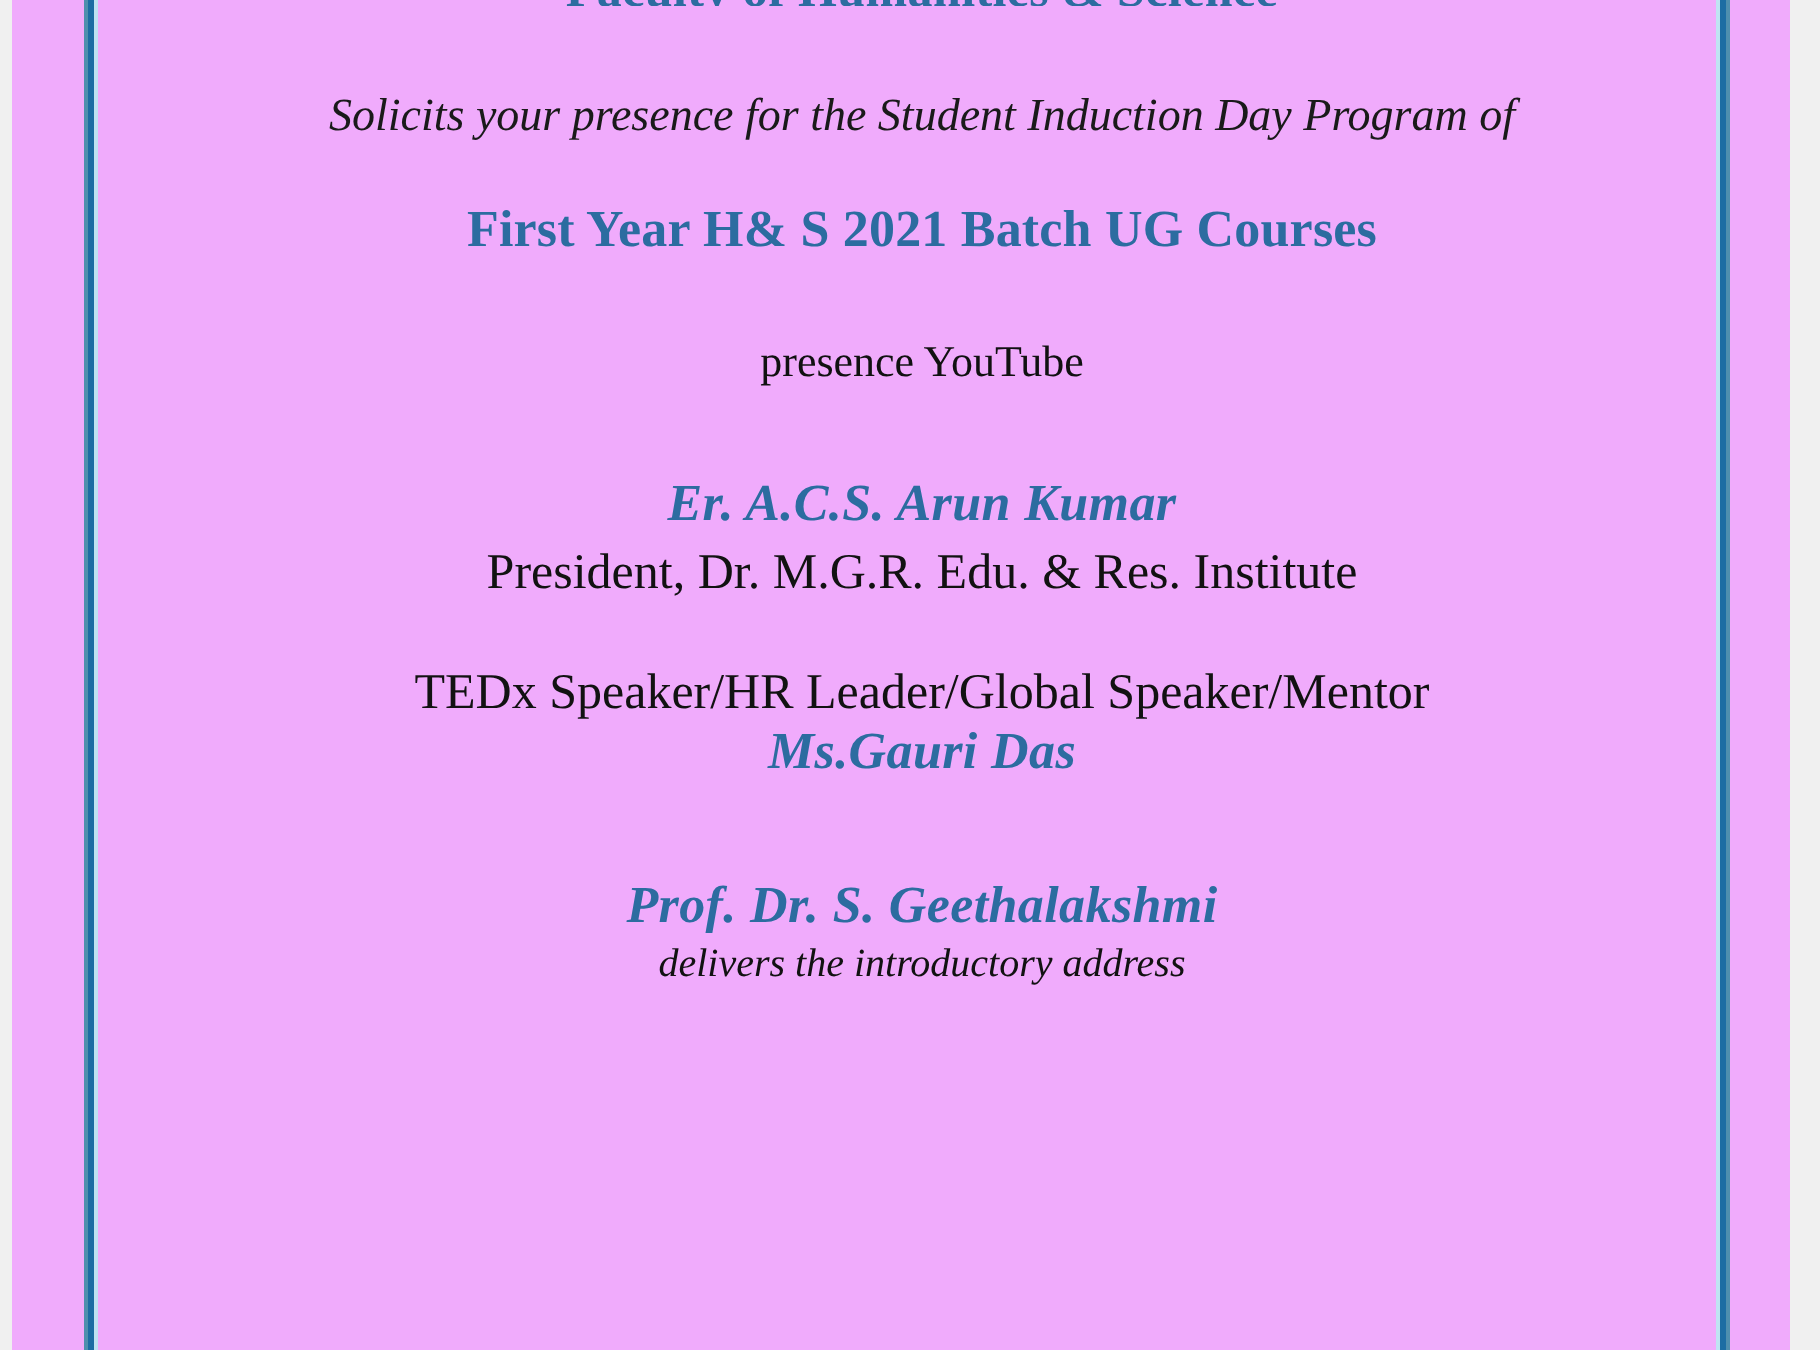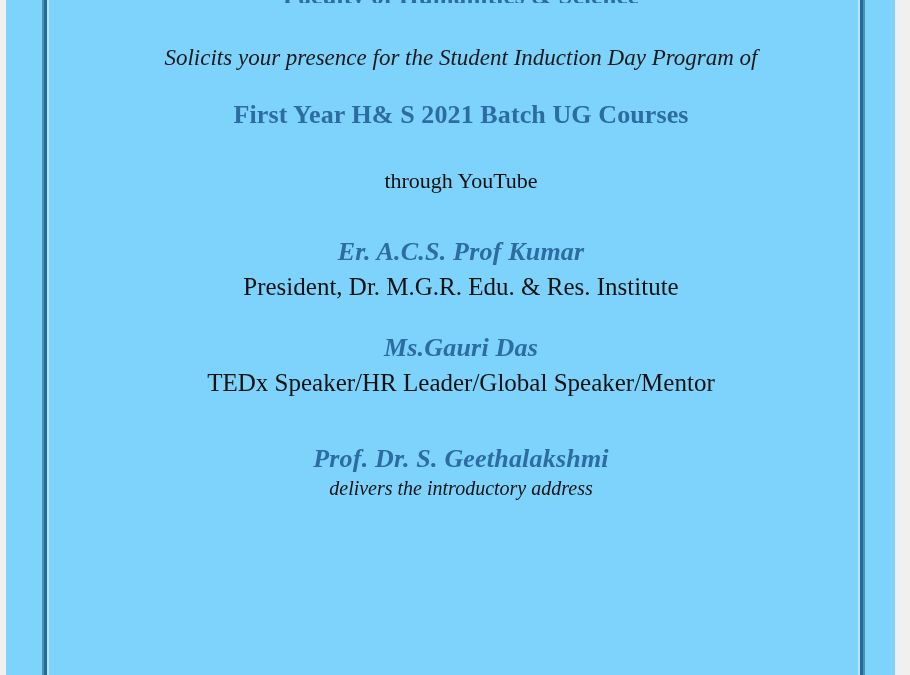--- a/index.html
+++ b/index.html
@@ -15,21 +15,21 @@
     overflow: hidden;
   }
 
   
   .page {
     position: absolute;
     left: 6px;
     top: 0;
     width: 889px;
     height: 675px;
-    background: #7dd3fc;
+    background: #f0abfc;
     box-sizing: border-box;
   }
 
   
   .rule {
     position: absolute;
     top: 0;
     height: 675px;
     width: 7px;
   }
@@ -170,32 +170,32 @@
   </div>
 
   <div class="content">
 
     <p class="line faculty-title">Faculty of Humanities &amp; Science</p>
 
     <p class="line solicits">Solicits your presence for the Student Induction Day Program of</p>
 
     <p class="line course-title">First Year H&amp; S 2021 Batch UG Courses</p>
 
-    <p class="line through">through YouTube</p>
+    <p class="line through">presence YouTube</p>
 
 
 
     <div class="speaker sp-1">
-      <p class="line speaker-name">Er. A.C.S. Prof Kumar</p>
+      <p class="line speaker-name">Er. A.C.S. Arun Kumar</p>
       <p class="line speaker-role">President, Dr. M.G.R. Edu. &amp; Res. Institute</p>
     </div>
 
     <div class="speaker sp-2">
+      <p class="line speaker-role">TEDx Speaker/HR Leader/Global Speaker/Mentor</p>
       <p class="line speaker-name">Ms.Gauri Das</p>
-      <p class="line speaker-role">TEDx Speaker/HR Leader/Global Speaker/Mentor</p>
     </div>
 
     <div class="speaker sp-3">
       <p class="line speaker-name">Prof. Dr. S. Geethalakshmi</p>
       <p class="line speaker-action">delivers the introductory address</p>
     </div>
 
   </div>
 </div>
 

